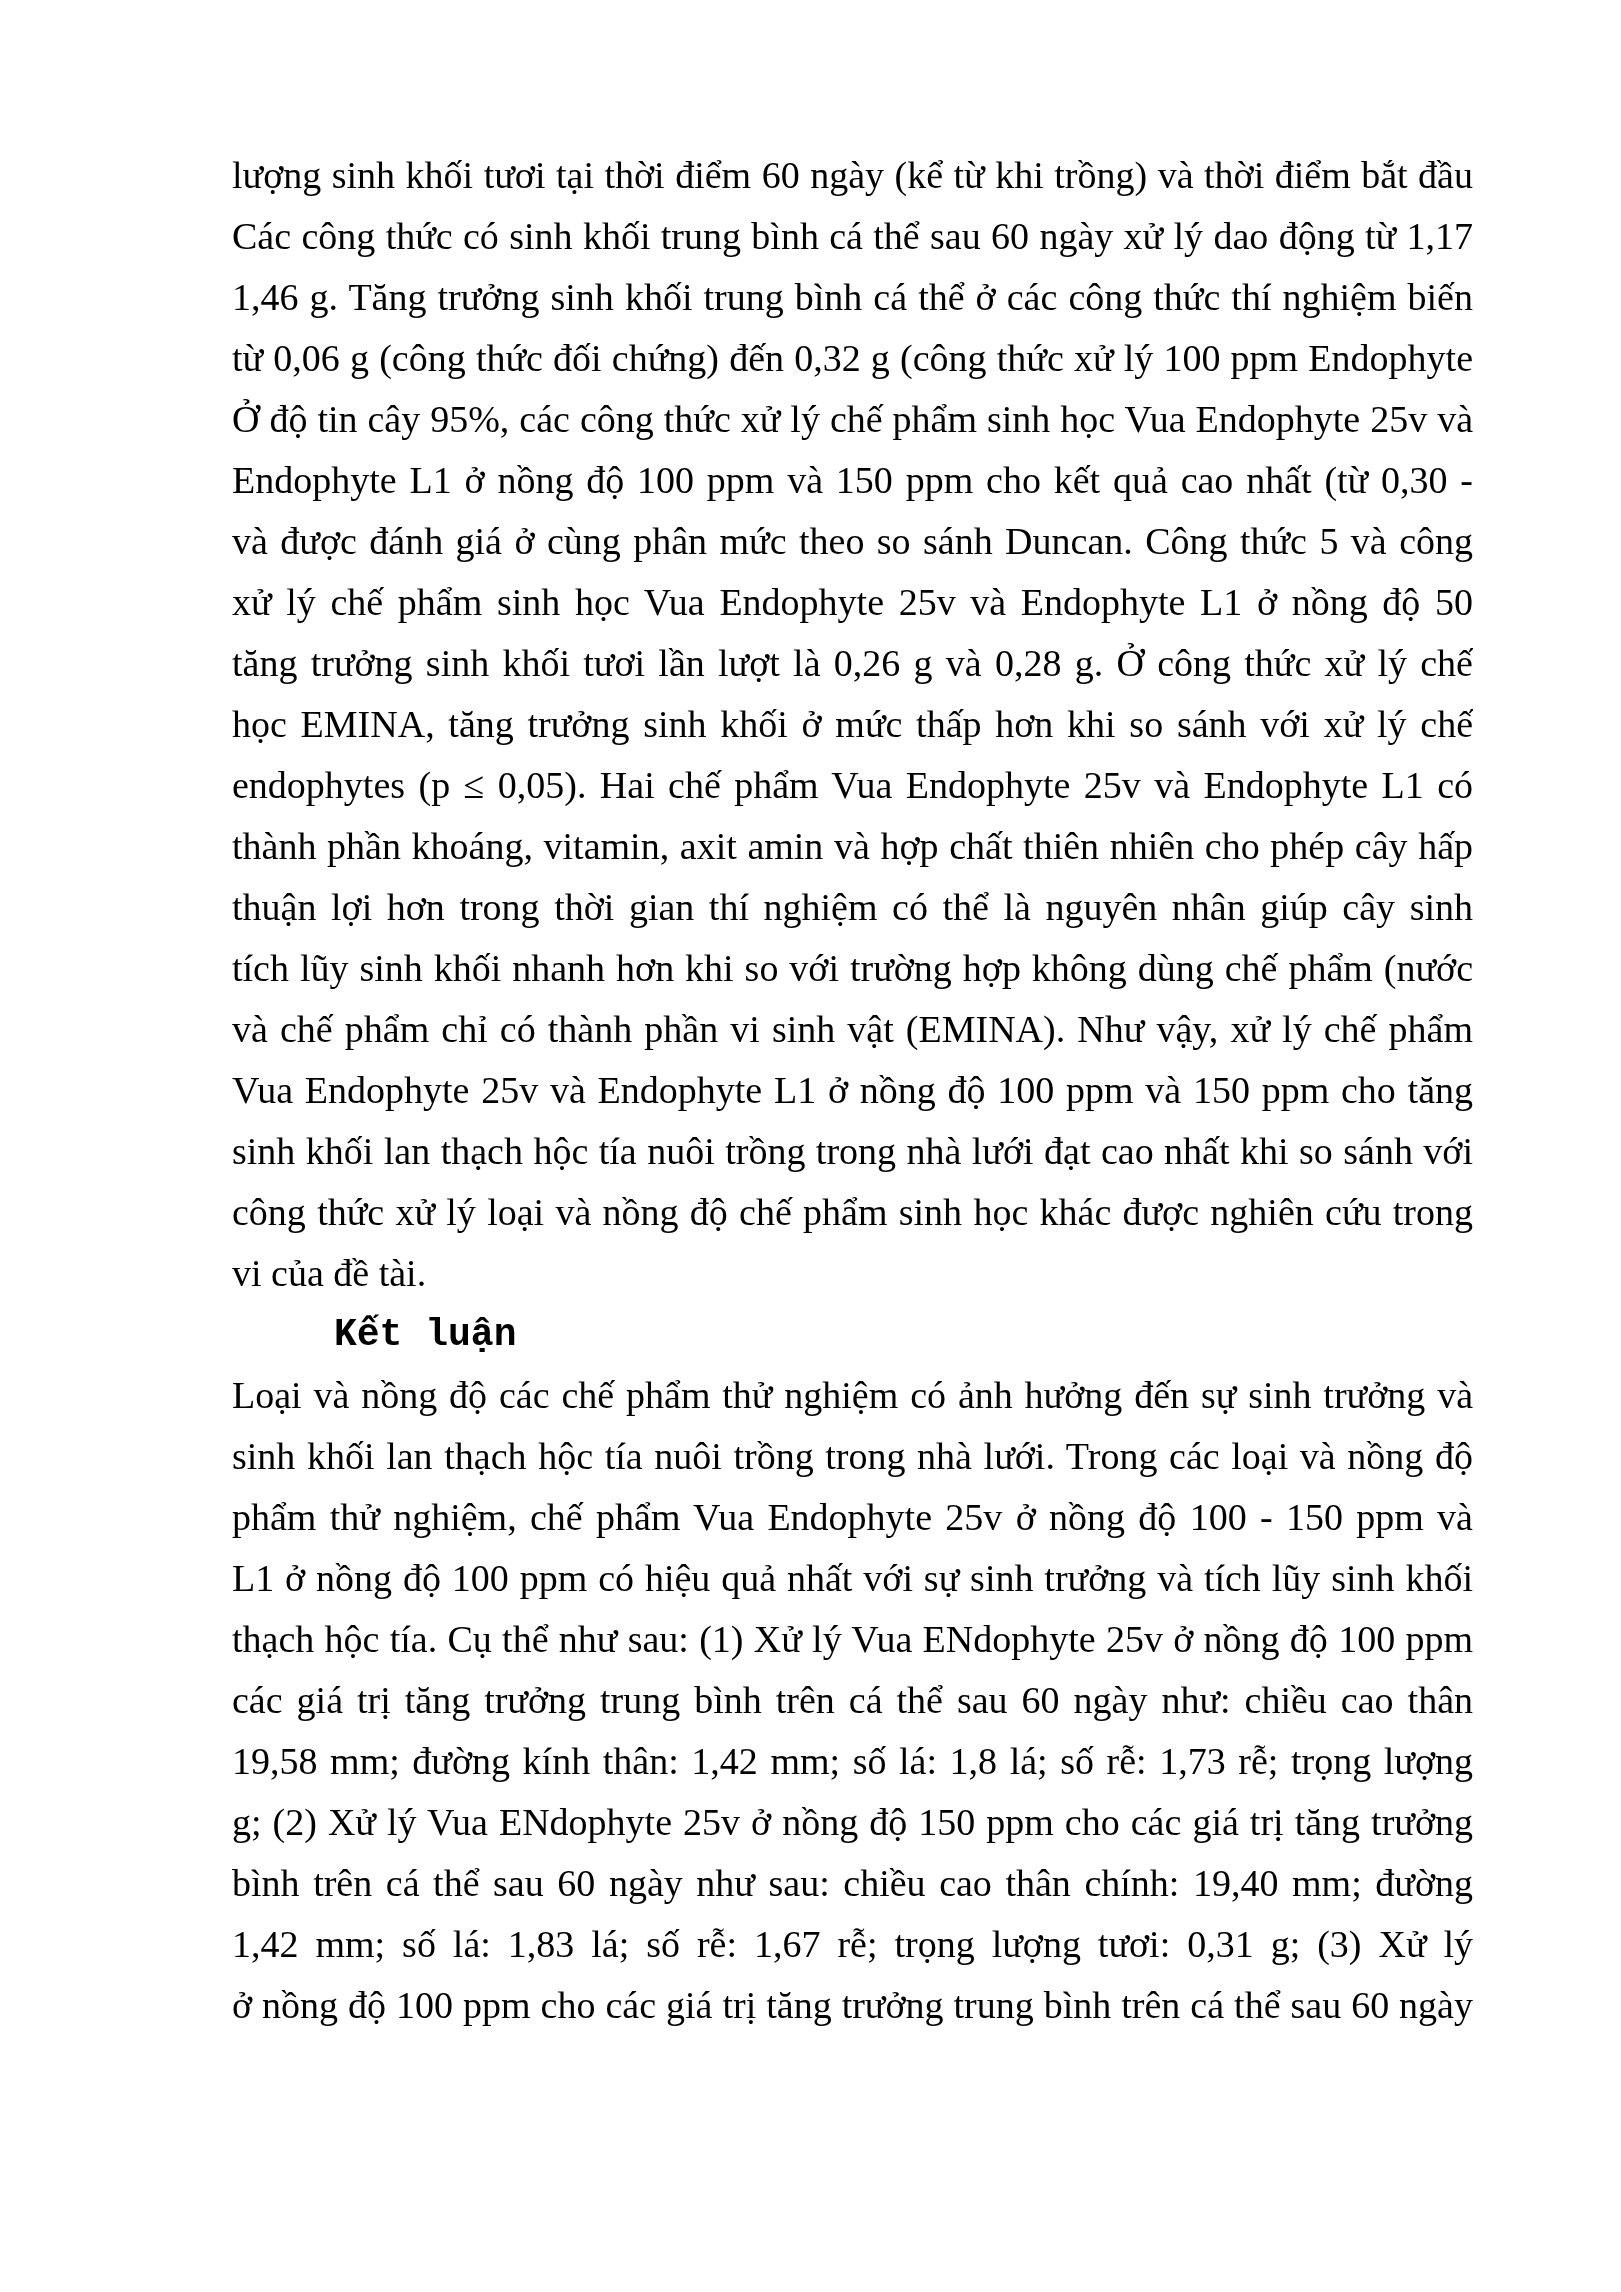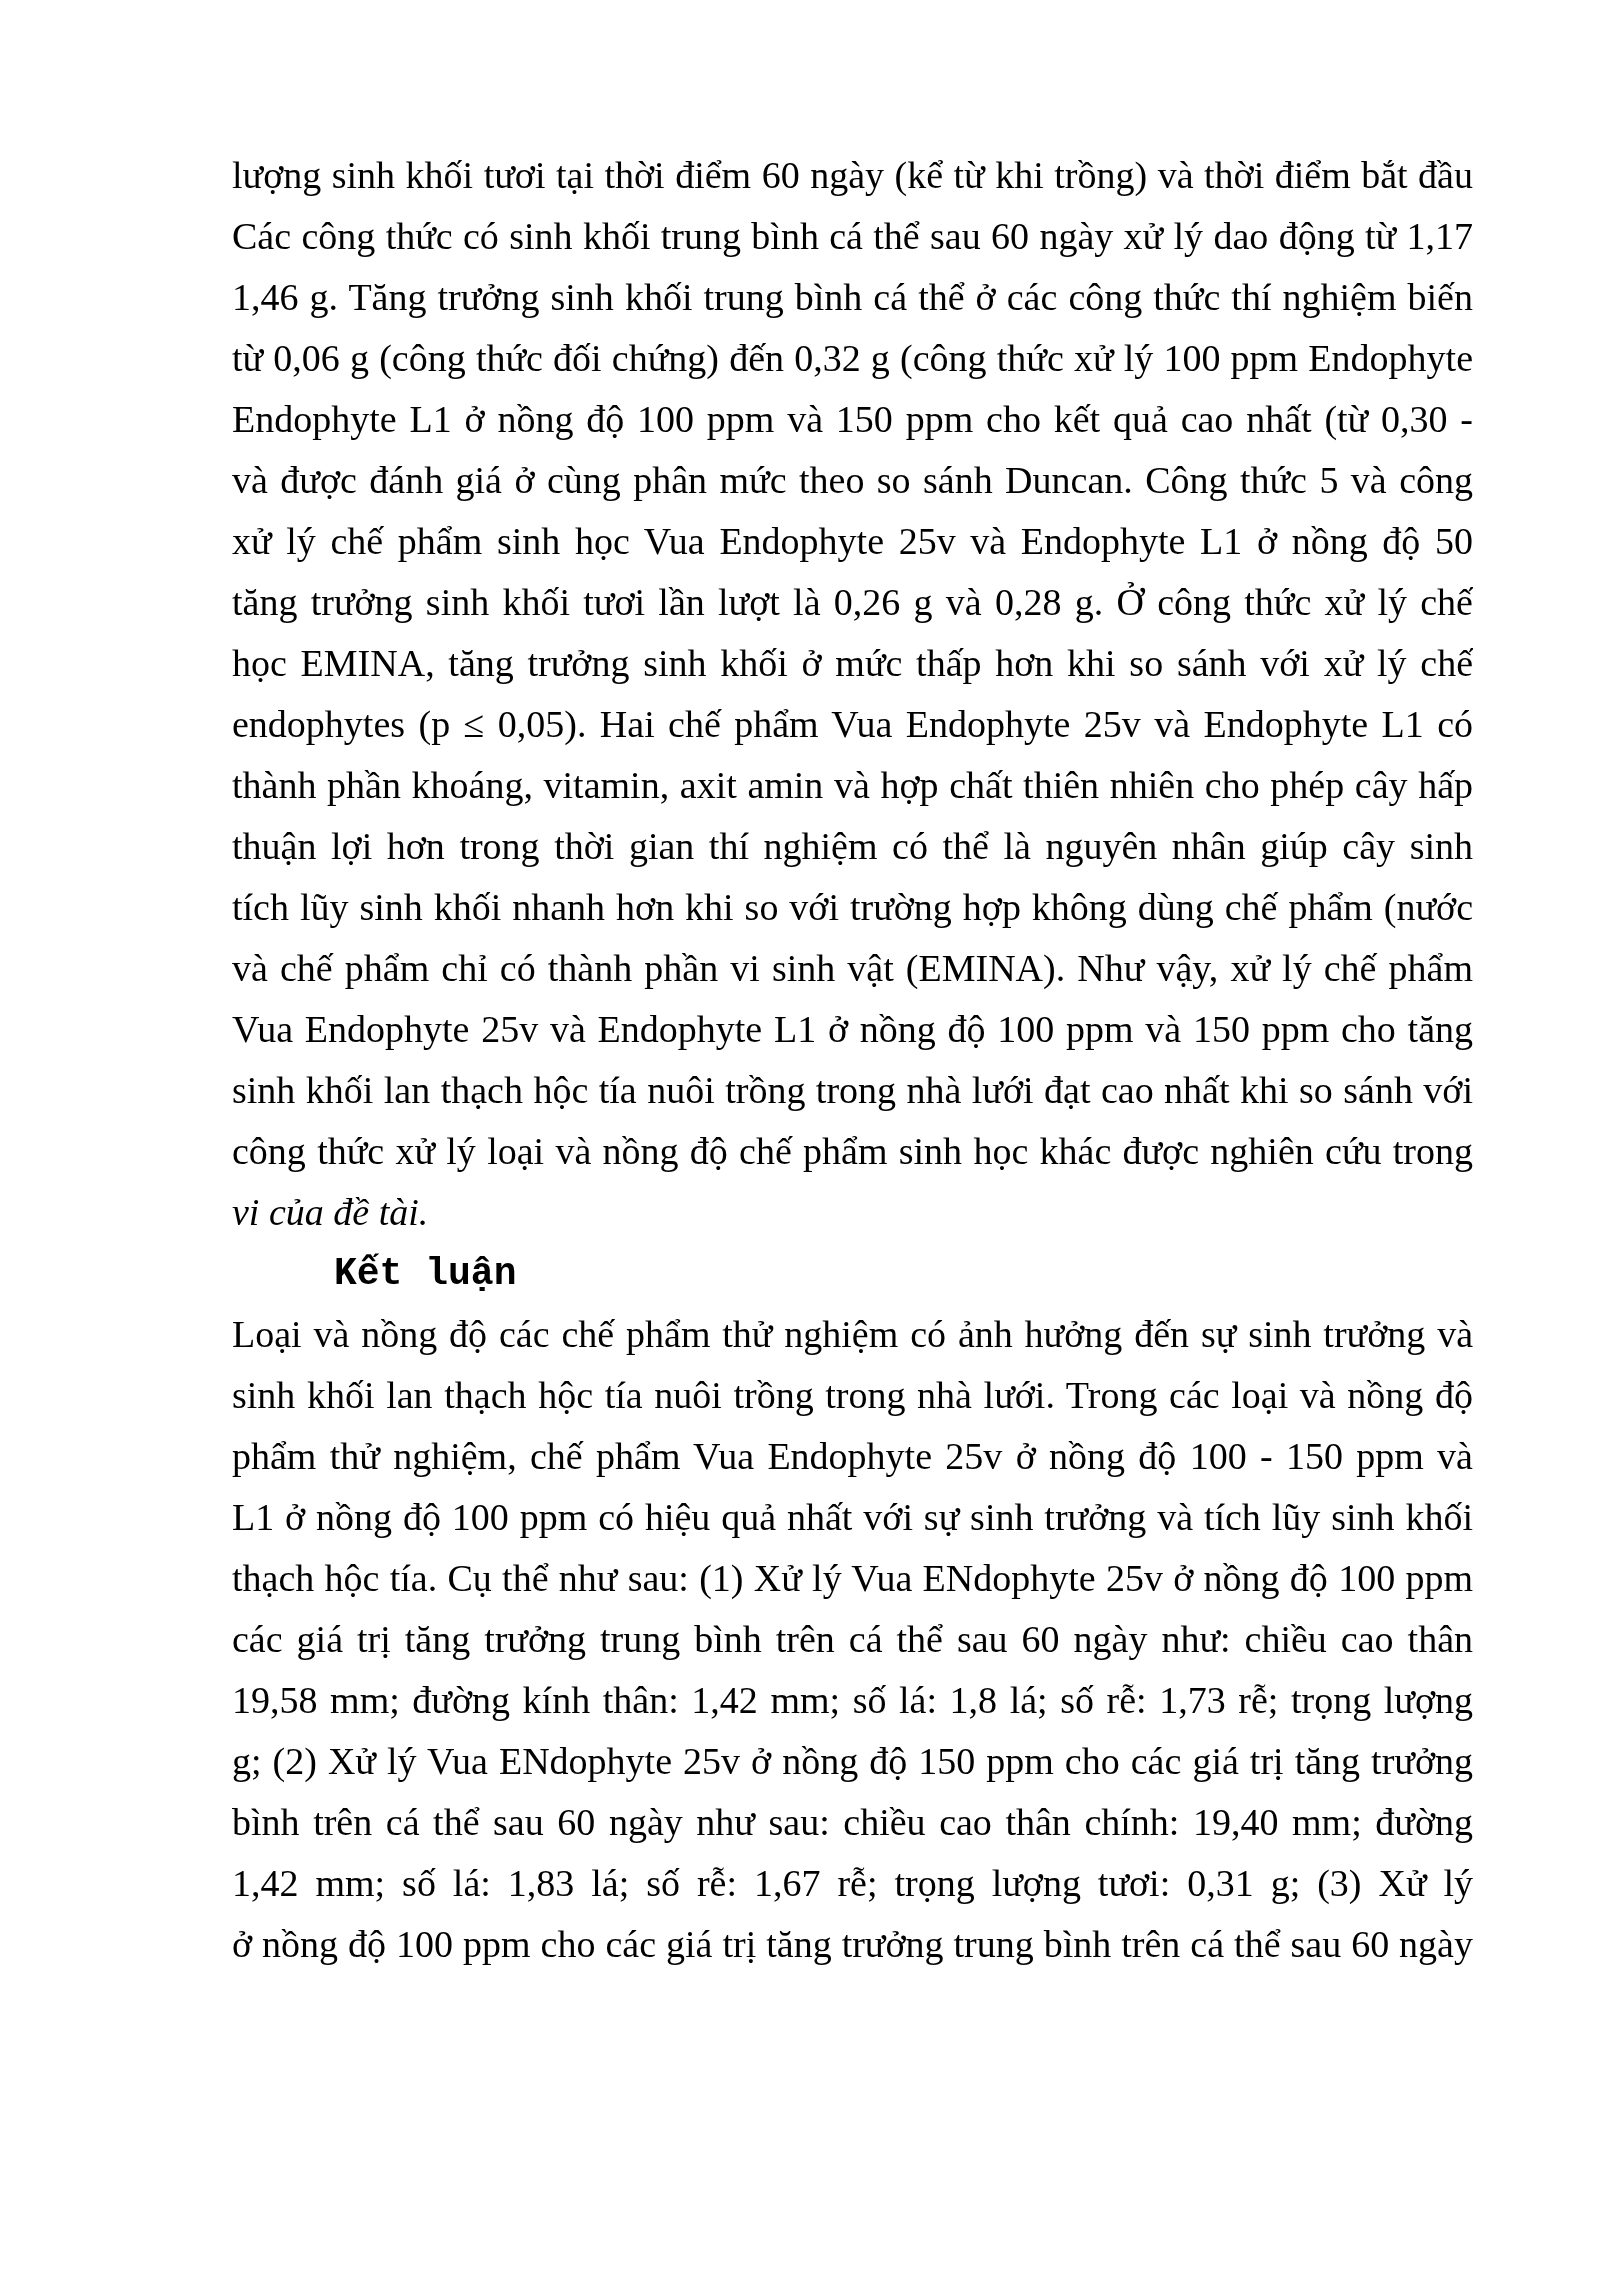--- a/index.html
+++ b/index.html
@@ -26,41 +26,41 @@
   .line {
     height: 61px;
     line-height: 61px;
     text-align: justify;
     text-align-last: justify;
     overflow: hidden;
   }
   .line-last {
     text-align: left;
     text-align-last: left;
-    font-style: italic;
   }
   .heading {
     height: 61px;
     line-height: 61px;
     font-weight: 700;
     padding-left: 102px;
     text-align: left;
     font-family: Liberation Mono, monospace;
   }
 </style>
 </head>
 <body>
 
 <div class="page">
   <div class="content">
     <div id="para1">
         <div class="line">lượng sinh khối tươi tại thời điểm 60 ngày (kể từ khi trồng) và thời điểm bắt đầu trồng.</div>
         <div class="line">Các công thức có sinh khối trung bình cá thể sau 60 ngày xử lý dao động từ 1,17 g đến</div>
         <div class="line">1,46 g. Tăng trưởng sinh khối trung bình cá thể ở các công thức thí nghiệm biến động</div>
         <div class="line">từ 0,06 g (công thức đối chứng) đến 0,32 g (công thức xử lý 100 ppm Endophyte L1).</div>
+        <div class="line">Ở độ tin cây 95%, các công thức xử lý chế phẩm sinh học Vua Endophyte 25v và</div>
         <div class="line">Endophyte L1 ở nồng độ 100 ppm và 150 ppm cho kết quả cao nhất (từ 0,30 - 0,32 g)</div>
         <div class="line">và được đánh giá ở cùng phân mức theo so sánh Duncan. Công thức 5 và công thức 8,</div>
         <div class="line">xử lý chế phẩm sinh học Vua Endophyte 25v và Endophyte L1 ở nồng độ 50 ppm, cho</div>
         <div class="line">tăng trưởng sinh khối tươi lần lượt là 0,26 g và 0,28 g. Ở công thức xử lý chế phẩm sinh</div>
         <div class="line">học EMINA, tăng trưởng sinh khối ở mức thấp hơn khi so sánh với xử lý chế phẩm</div>
         <div class="line">endophytes (p ≤ 0,05). Hai chế phẩm Vua Endophyte 25v và Endophyte L1 có chứa các</div>
         <div class="line">thành phần khoáng, vitamin, axit amin và hợp chất thiên nhiên cho phép cây hấp thu</div>
         <div class="line">thuận lợi hơn trong thời gian thí nghiệm có thể là nguyên nhân giúp cây sinh trưởng và</div>
         <div class="line">tích lũy sinh khối nhanh hơn khi so với trường hợp không dùng chế phẩm (nước sạch)</div>
         <div class="line">và chế phẩm chỉ có thành phần vi sinh vật (EMINA). Như vậy, xử lý chế phẩm sinh học</div>

